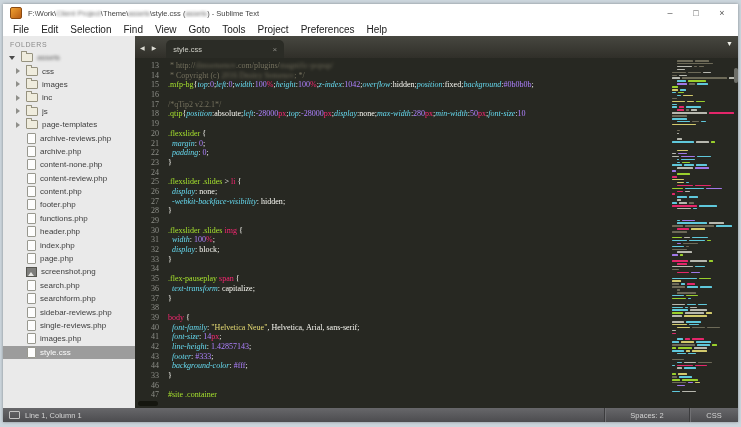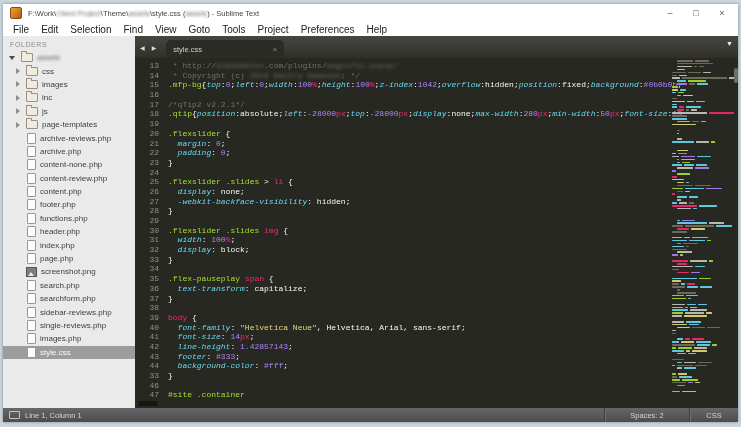--- a/index.html
+++ b/index.html
@@ -46,21 +46,21 @@
   .editor{flex:1 1 auto;background:#272822;display:flex;flex-direction:column;min-width:0;position:relative;}
   .tabbar{height:22px;flex:0 0 auto;background:linear-gradient(#474740,#302f29);
           display:flex;align-items:center;position:relative;}
   .tab-nav{font-size:6px;color:#dcdcd4;padding:0 2px;margin-left:3px;}
   .tab{margin-left:8px;height:18px;align-self:flex-end;width:104px;background:#2b2c26;
        border-radius:5px 5px 0 0;display:flex;align-items:center;padding:0 7px;}
   .tab-label{font-size:7.5px;color:#cfcfc7;flex:1 1 auto;}
   .tab-close{font-size:8px;color:#8a8a84;}
   .tab-overflow{position:absolute;right:5px;top:4px;font-size:7px;color:#efefe8;}
   .codearea{flex:1 1 auto;position:relative;overflow:hidden;}
-  .lines{position:absolute;left:0;top:3px;right:70px;font-family:Liberation Mono, monospace;
+  .lines{position:absolute;left:0;top:3px;right:70px;font-family:Liberation Serif, serif;
          font-size:8px;line-height:9.7px;}
   .code-line{display:flex;white-space:pre;height:9.7px;}
   .ln{width:24px;flex:0 0 auto;text-align:right;color:#8f908a;padding-right:9px;}
   .c-cm{color:#75715e;} .c-sel{color:#a6e22e;} .c-tag{color:#f92672;}
   .c-prop{color:#66d9ef;font-style:italic;} .c-val{color:#f8f8f2;}
   .c-num{color:#ae81ff;} .c-unit{color:#f92672;} .c-str{color:#e6db74;} .c-pun{color:#f8f8f2;}
   .code-blur{filter:blur(1.5px);opacity:.85;}
   .minimap{position:absolute;top:2px;bottom:10px;right:4px;width:64px;overflow:hidden;}
   .mm-row{position:absolute;left:0;right:0;height:2px;}
   .mm-bar{position:absolute;top:0;height:1.6px;border-radius:.5px;opacity:.9;}

